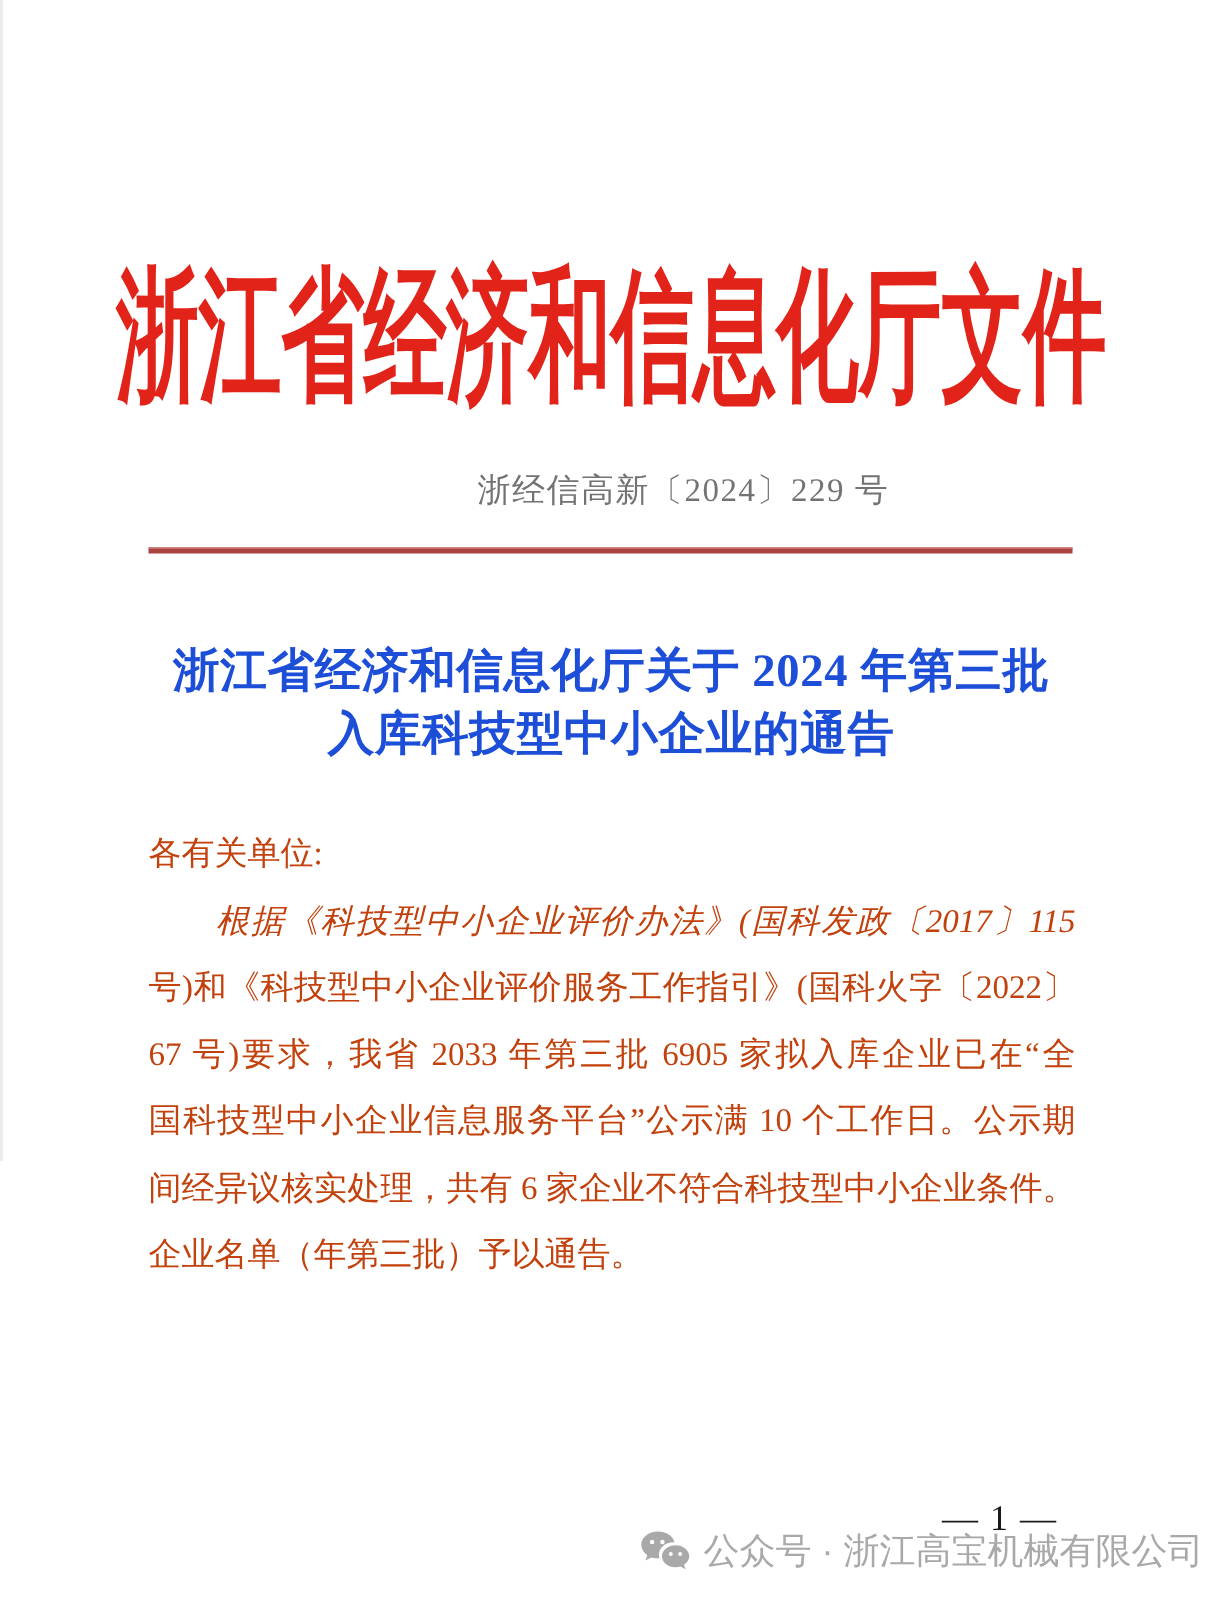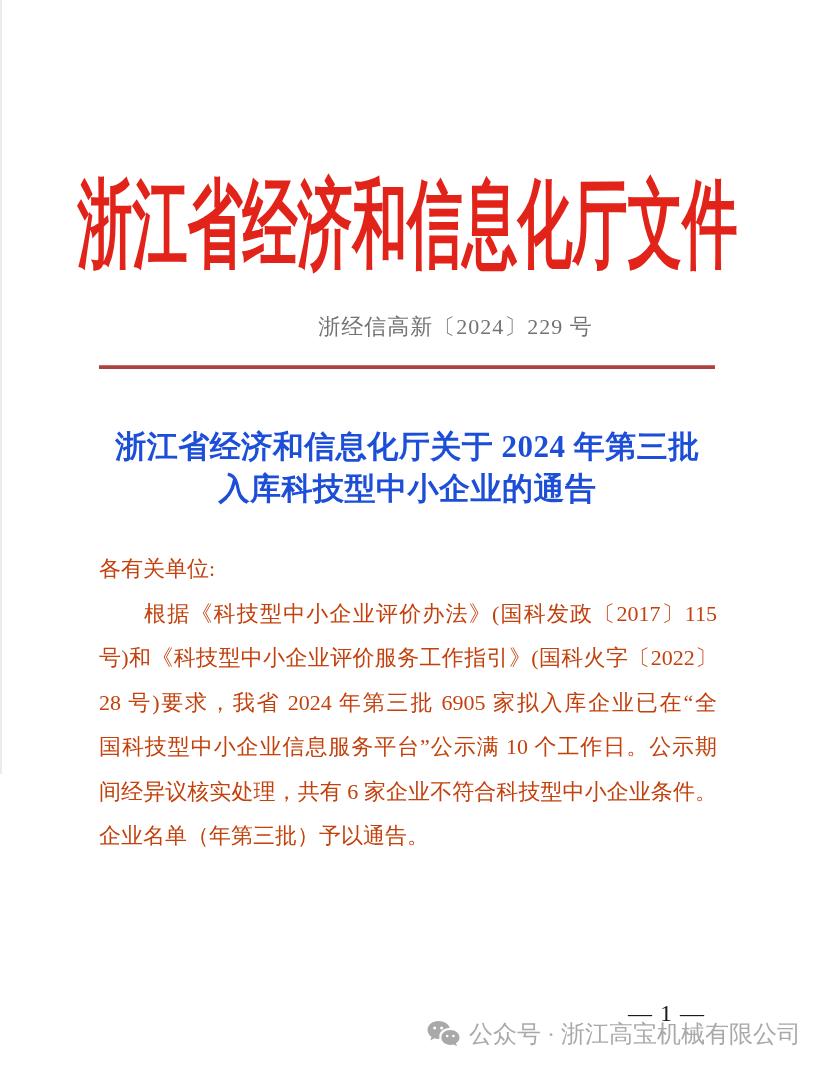--- a/index.html
+++ b/index.html
@@ -67,37 +67,37 @@
   .body-line {
     text-align: justify;
     text-align-last: justify;
     height: 44.5px;
     white-space: nowrap;
   }
   .body-line.no-justify {
     text-align: left;
     text-align-last: left;
   }
-  .body-line.indent { padding-left: 45px; box-sizing: border-box; }
+  .body-line.indent { padding-left: 45px; box-sizing: border-box; font-style: italic; }
   .page-number {
     position: absolute;
     top: 1000px; left: 626px;
     font-size: 24px;
     color: #1a1a1a;
     letter-spacing: 1px;
     white-space: nowrap;
   }
   .watermark {
     position: absolute;
     top: 1018px; left: 424px;
     display: flex;
     align-items: center;
     gap: 9px;
     color: #a9a9a9;
-    font-family: Liberation Serif, serif;
+    font-family: Liberation Sans, sans-serif;
     font-size: 24px;
     letter-spacing: 0px;
     white-space: nowrap;
   }
   .watermark .wm-icon { width: 34px; height: 31px; flex: 0 0 auto; }
 </style>
 </head>
 <body>
 
 <div class="page">
@@ -110,21 +110,21 @@
 
   <div class="notice-title">
     <div>浙江省经济和信息化厅关于 2024 年第三批</div>
     <div>入库科技型中小企业的通告</div>
   </div>
 
   <div class="body-block">
     <div class="body-line no-justify">各有关单位:</div>
     <div class="body-line indent">根据《科技型中小企业评价办法》(国科发政〔2017〕115</div>
     <div class="body-line">号)和《科技型中小企业评价服务工作指引》(国科火字〔2022〕</div>
-    <div class="body-line">28 号)要求，我省 2024 年第三批 6905 家拟入库企业已在“全</div>
+    <div class="body-line">67 号)要求，我省 2033 年第三批 6905 家拟入库企业已在“全</div>
     <div class="body-line">国科技型中小企业信息服务平台”公示满 10 个工作日。公示期</div>
     <div class="body-line">间经异议核实处理，共有 6 家企业不符合科技型中小企业条件。</div>
     <div class="body-line no-justify">企业名单（年第三批）予以通告。</div>
   </div>
 
   <div class="page-number">— 1 —</div>
 
   <div class="watermark">
     <svg class="wm-icon" viewBox="0 0 34 31" xmlns="http://www.w3.org/2000/svg">
 

